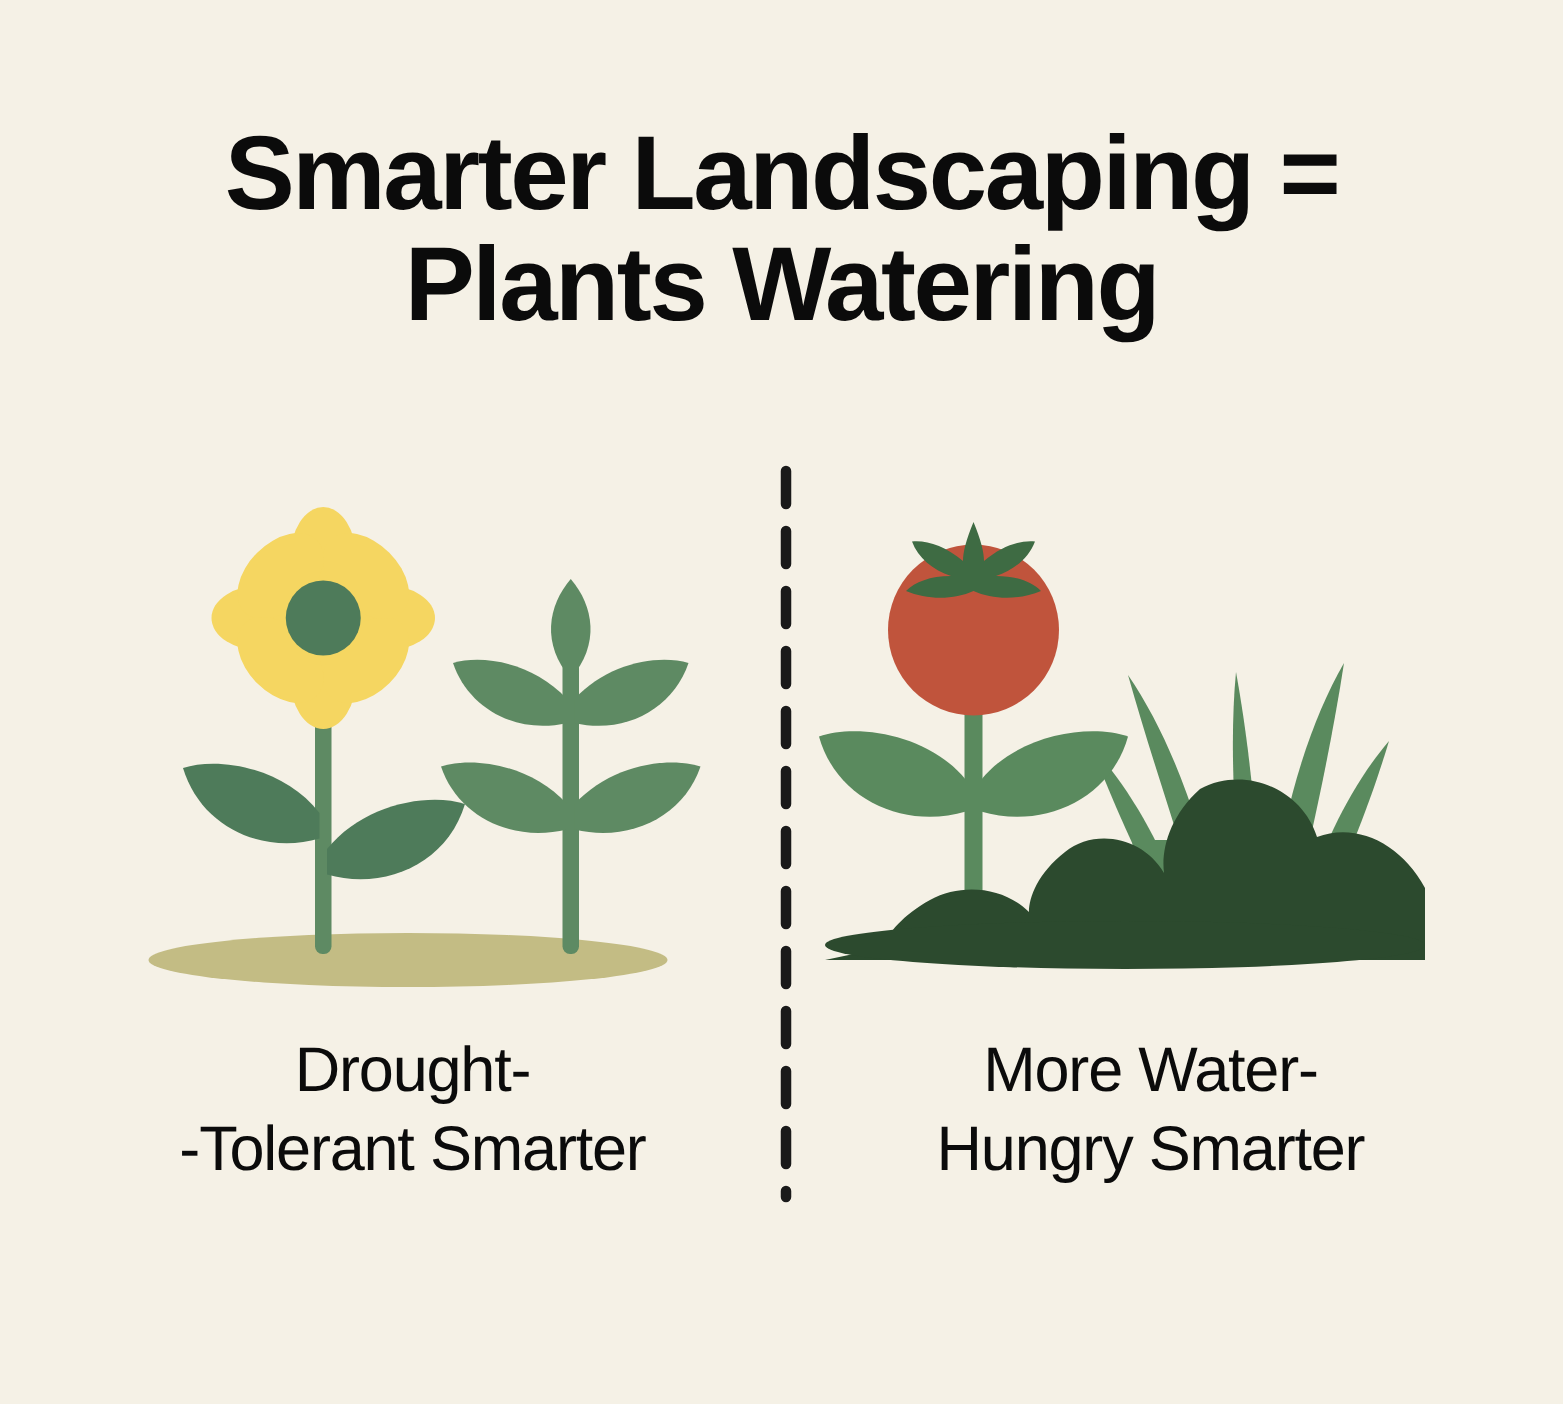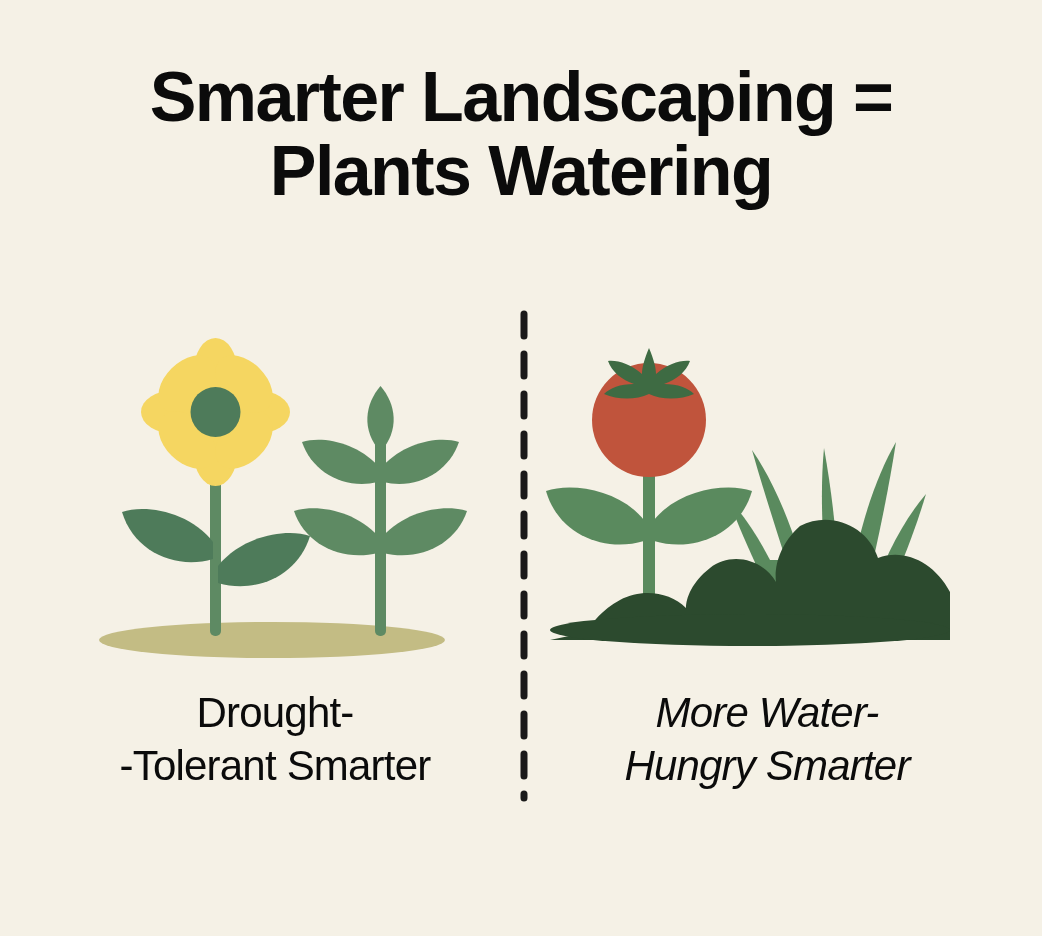--- a/index.html
+++ b/index.html
@@ -16,21 +16,21 @@
   }
   .poster {
     position: absolute;
     inset: 0;
     background: #F5F1E6;
   }
 
   
   .title-block {
     position: absolute;
-    top: 60px;
+    top: 78px;
     left: 0;
     width: 1042px;
     text-align: center;
   }
   .title-line {
     display: block;
     font-size: 70px;
     font-weight: bold;
     line-height: 1.06;
     letter-spacing: -1.6px;
@@ -60,21 +60,21 @@
 
   
   .caption {
     position: absolute;
     top: 686px;
     width: 470px;
     text-align: center;
     color: #0B0B0B;
   }
   .caption-left  { left: 40px; }
-  .caption-right { left: 532px; font-style: italic; }
+  .caption-right { left: 532px; }
   .caption-line {
     display: block;
     font-size: 42px;
     font-weight: normal;
     line-height: 1.27;
     letter-spacing: -0.8px;
     white-space: pre;
   }
 </style>
 </head>

